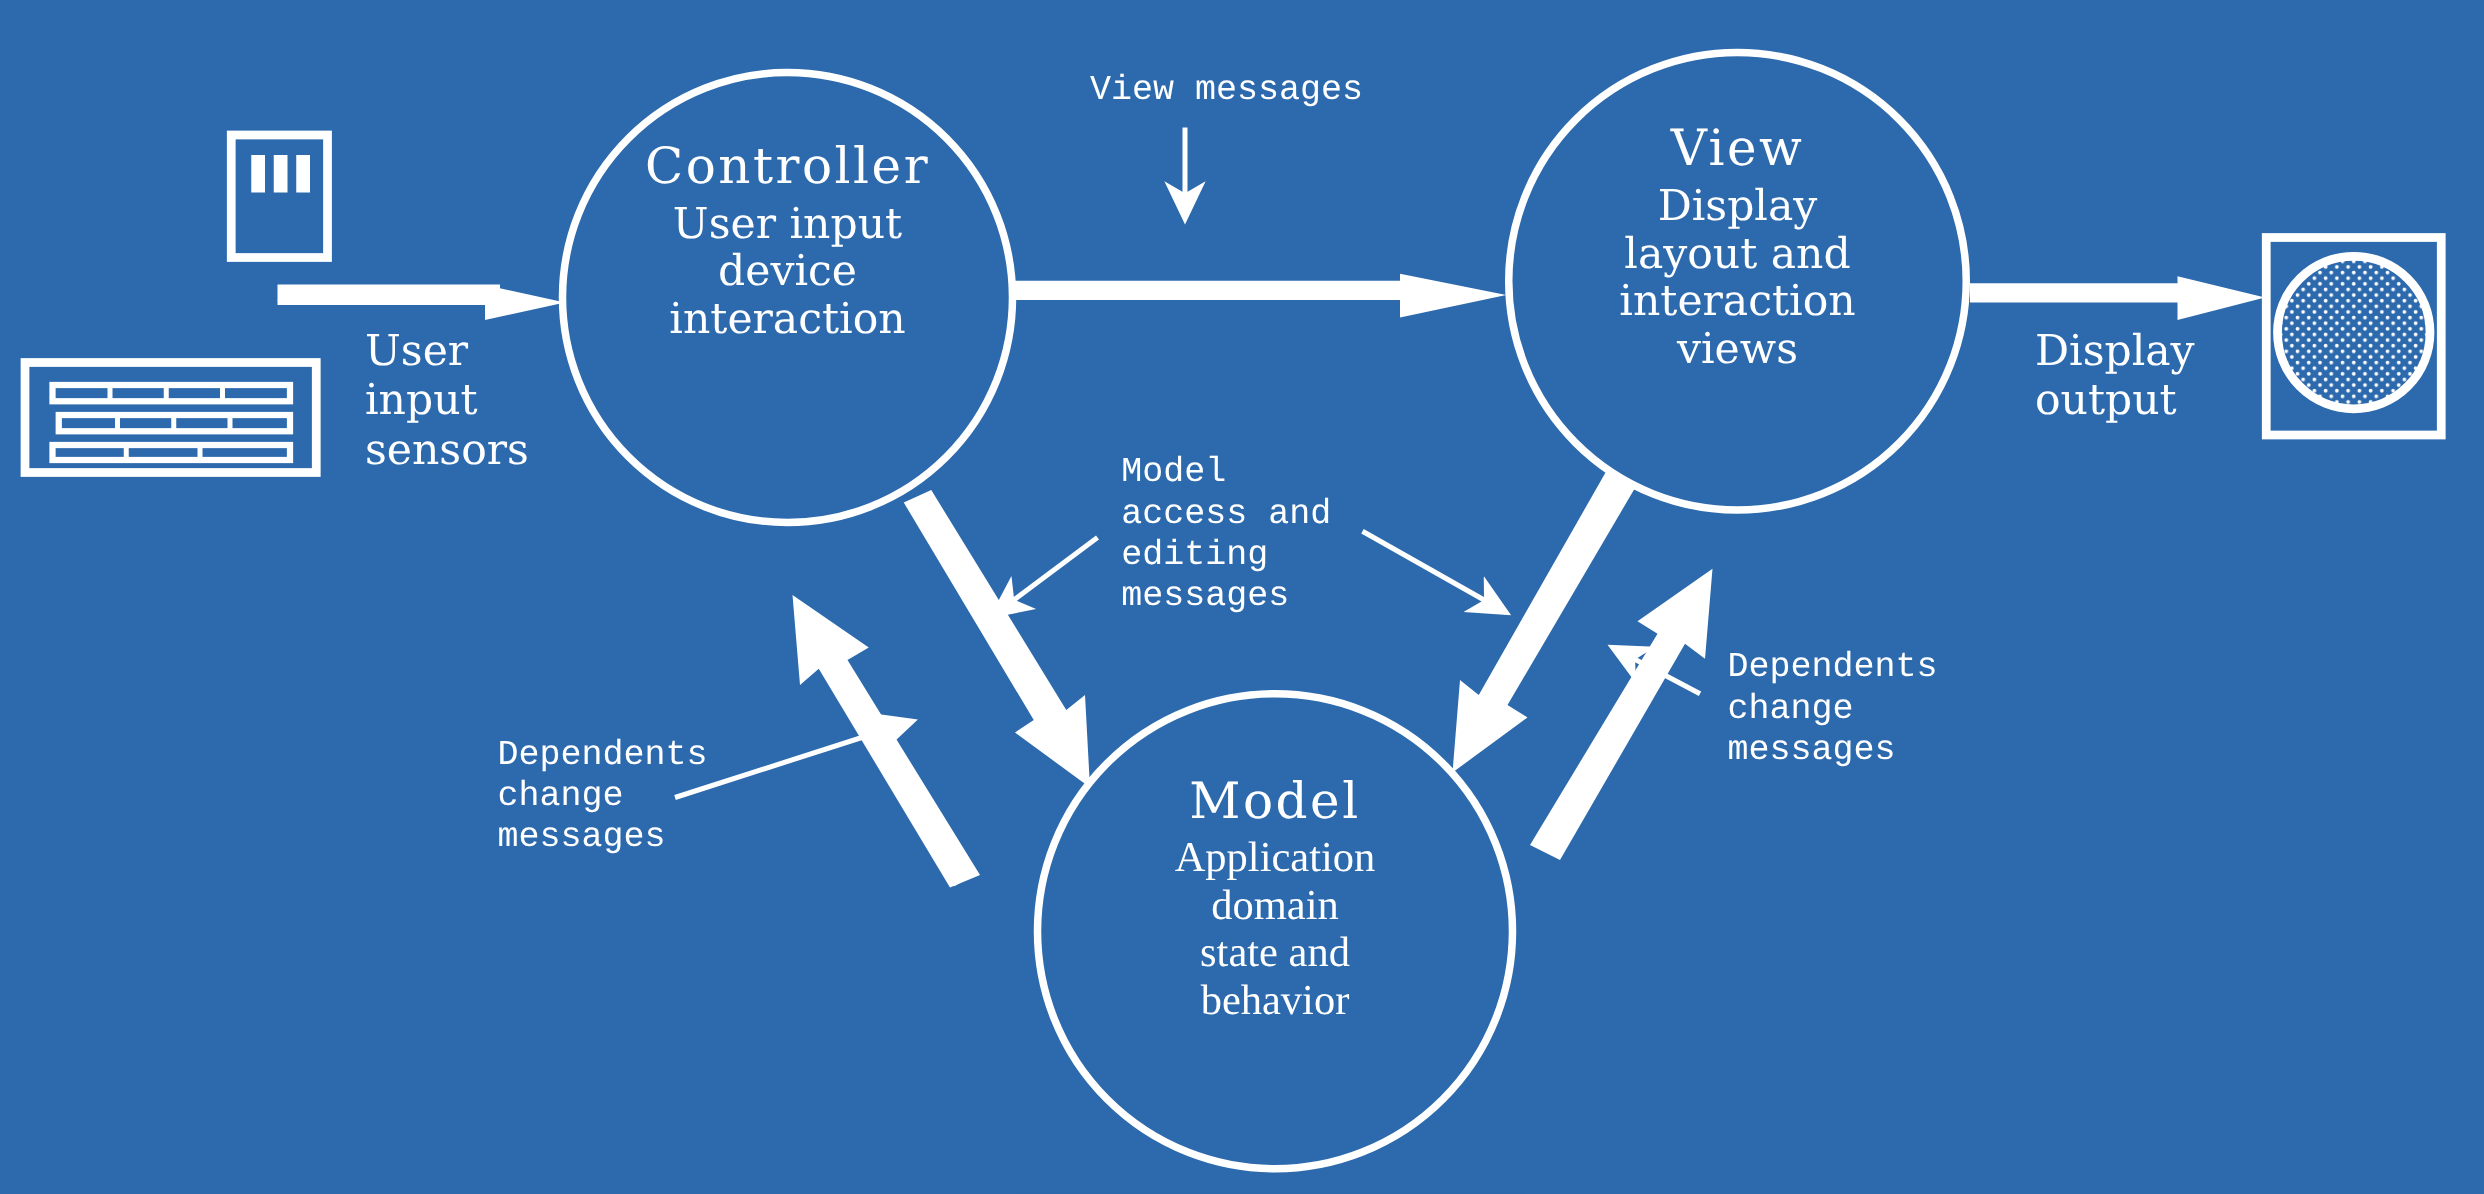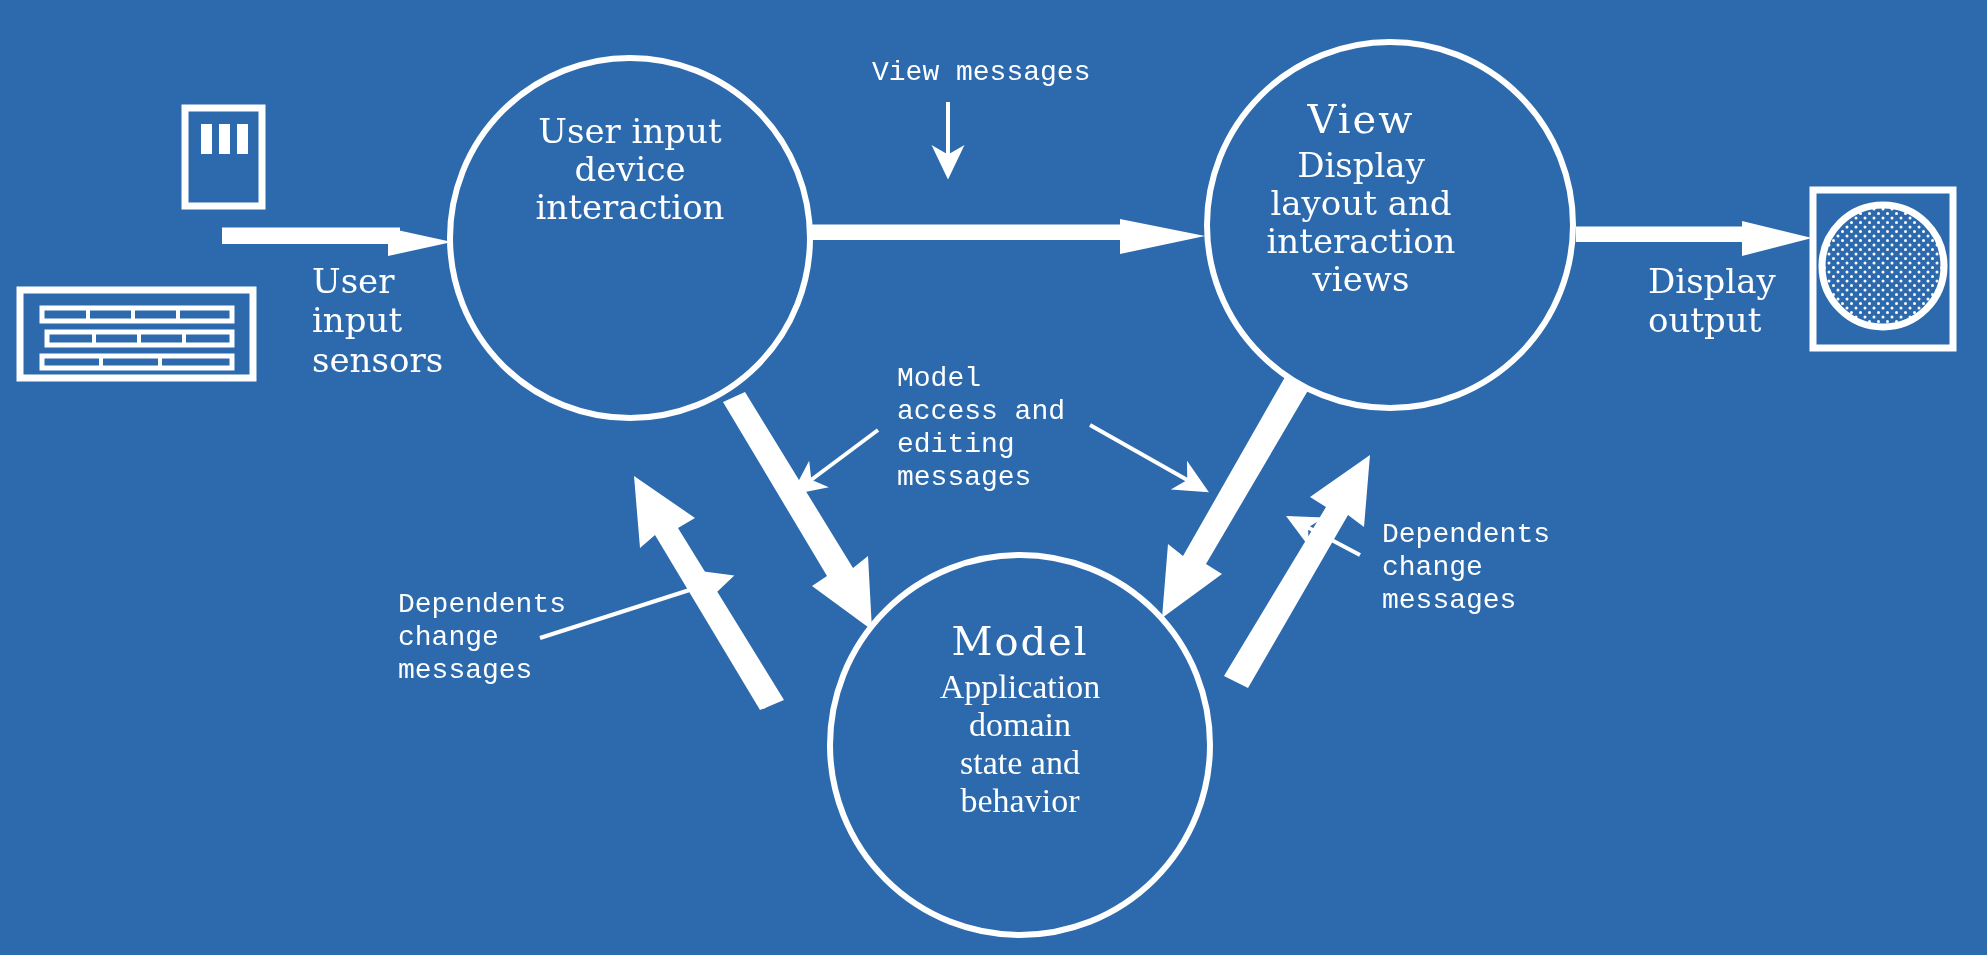--- a/index.html
+++ b/index.html
@@ -49,21 +49,20 @@
     line-height: 1.18;
     white-space: pre-line;
   }
   .serif-label {
     position: absolute;
     color: #ffffff;
     font-family: "DejaVu Serif", serif;
     font-size: 34px;
     line-height: 1.16;
     white-space: pre-line;
-    margin-left: 20px;
   }
 </style>
 </head>
 <body>
 
 <div id="stage">
 
   <svg id="diagram-svg" viewBox="0 0 1987 955">
     <defs>
       <marker id="thinArrow" viewBox="0 0 12 12" refX="10" refY="6" markerWidth="9" markerHeight="9" orient="auto-start-reverse">
@@ -147,26 +146,27 @@
     <line x1="878" y1="430" x2="795" y2="492" stroke="#ffffff" stroke-width="4" marker-end="url(#thinArrow)"></line>
 
     <line x1="1090" y1="425" x2="1205" y2="490" stroke="#ffffff" stroke-width="4" marker-end="url(#thinArrow)"></line>
 
     <line x1="540" y1="638" x2="730" y2="577" stroke="#ffffff" stroke-width="4" marker-end="url(#thinArrow)"></line>
 
     <line x1="1360" y1="555" x2="1290" y2="518" stroke="#ffffff" stroke-width="4" marker-end="url(#thinArrow)"></line>
   </svg>
 
   <div class="node-text" style="left:430px; top:112px; width:400px;">
+    <div class="node-title">Controller</div>
     <div class="node-sub" style="white-space:pre-line;">User input
 device
 interaction</div>
   </div>
 
-  <div class="node-text" style="left:1161px; top:98px; width:400px;">
+  <div class="node-text" style="left:1190px; top:98px; width:400px;">
     <div class="node-title">View</div>
     <div class="node-sub" style="white-space:pre-line;">Display
 layout and
 interaction
 views</div>
   </div>
 
   <div class="node-text" style="left:820px; top:620px; width:400px;">
     <div class="node-title">Model</div>
     <div class="node-sub" style="white-space:pre-line;font-family:Liberation Serif, serif;">Application

